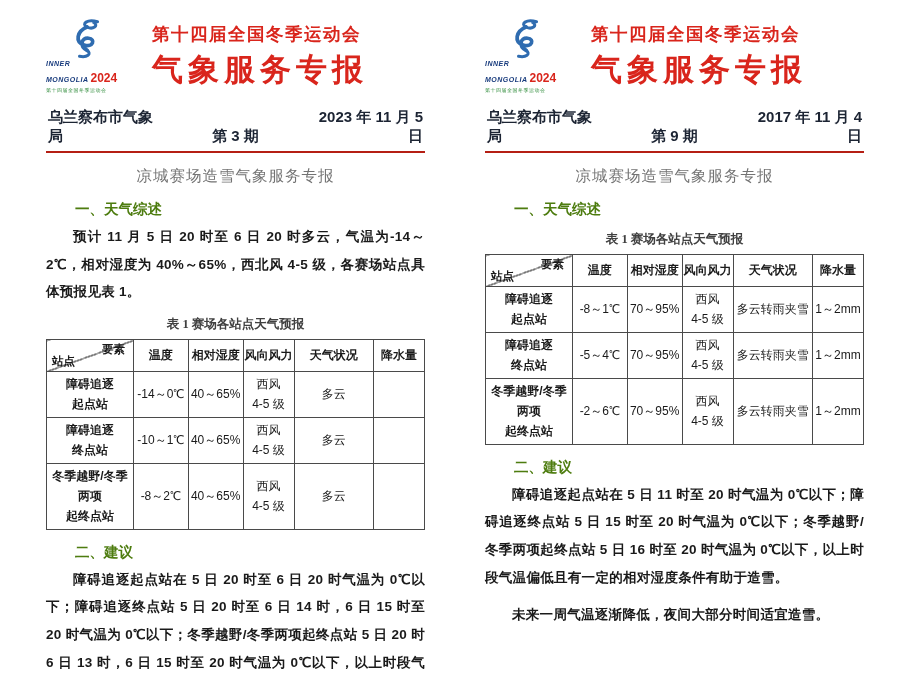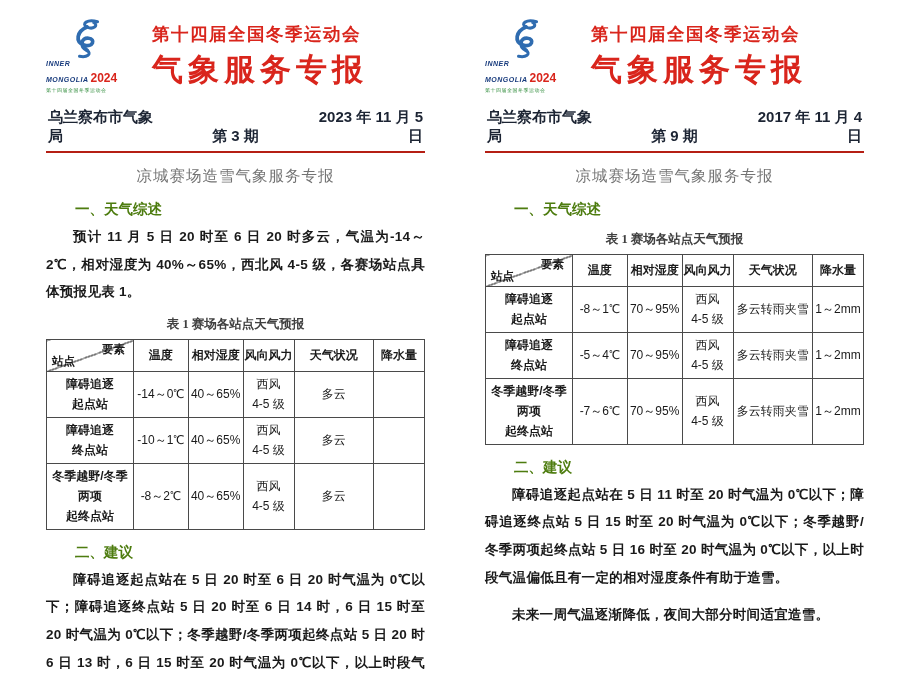--- a/index.html
+++ b/index.html
@@ -241,21 +241,21 @@
           <td>-5～4℃</td>
           <td>70～95%</td>
           <td class="pre">西风
 4-5 级</td>
           <td>多云转雨夹雪</td>
           <td>1～2mm</td>
         </tr>
         <tr>
           <td class="station pre">冬季越野/冬季两项
 起终点站</td>
-          <td>-7～6℃</td>
+          <td>-2～6℃</td>
           <td>70～95%</td>
           <td class="pre">西风
 4-5 级</td>
           <td>多云转雨夹雪</td>
           <td>1～2mm</td>
         </tr>
       </tbody>
     </table>
 
     <h2 class="sec-head">二、建议</h2>

